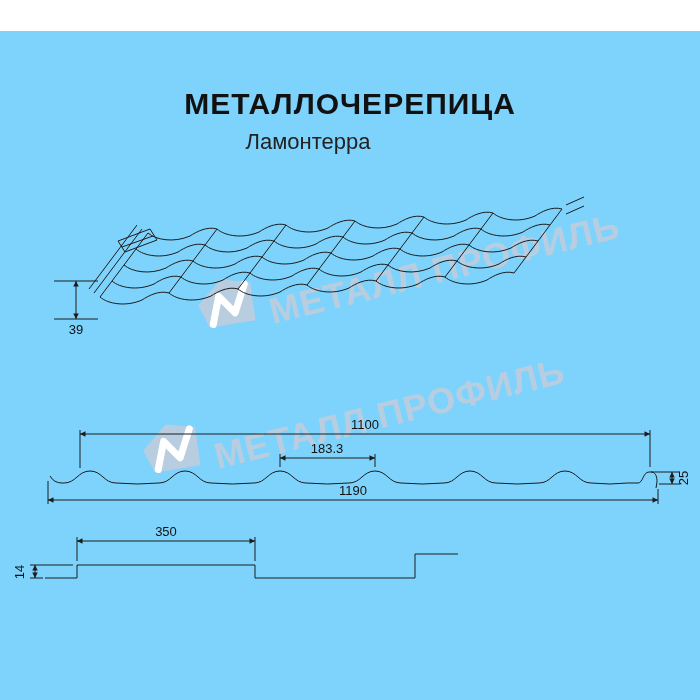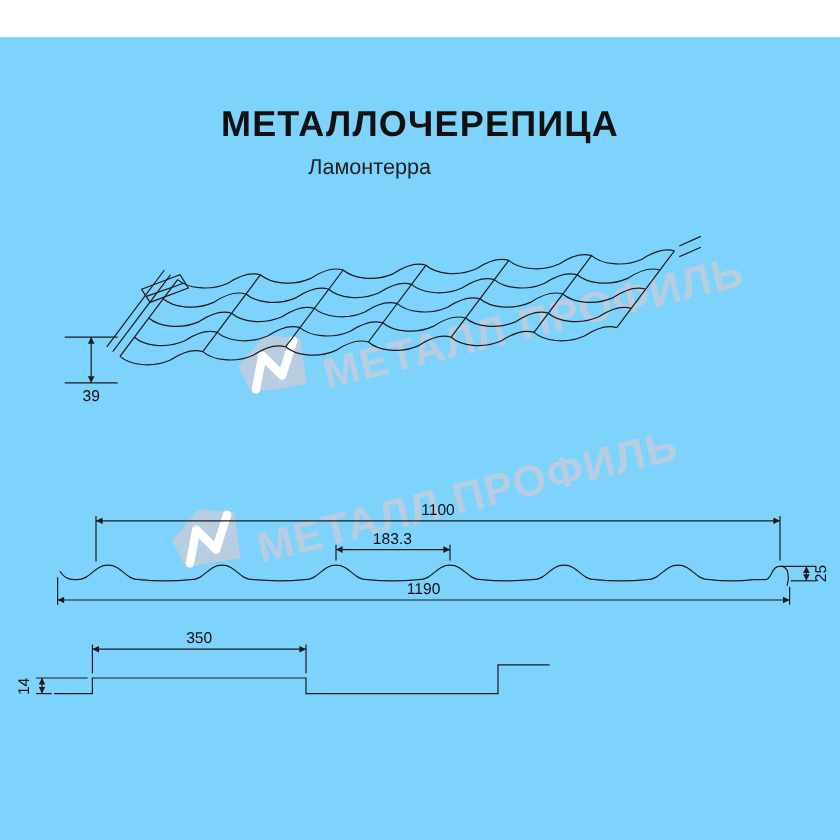--- a/index.html
+++ b/index.html
@@ -1,21 +1,21 @@
 <!DOCTYPE html>
 <html><head>
 <meta charset="utf-8">
 <style>
   html,body{margin:0;padding:0;background:#fff;}
   .page{position:relative;width:700px;height:700px;background:#7dd3fc;overflow:hidden;
         font-family:"Liberation Sans",sans-serif;margin-top:31px;}
   .title{position:absolute;top:56px;left:0;width:700px;text-align:center;
          font-size:30px;font-weight:bold;color:#111;letter-spacing:1px;}
   .subtitle{position:absolute;top:98px;left:0;width:616px;text-align:center;
-            font-size:18px;color:#222;}
+            font-size:22px;color:#222;}
   svg{position:absolute;left:0;top:0;}
   .dim-line{stroke:#1c1c1c;stroke-width:1;fill:none;}
   .art{stroke:#1c1c1c;stroke-width:1;fill:none;}
   .dim-text{font-family:"Liberation Sans",sans-serif;font-size:13px;fill:#111;}
   .wm-text{font-family:"Liberation Sans",sans-serif;font-weight:bold;font-size:36px;
            letter-spacing:1px;}
 </style>
 </head>
 <body>
 

